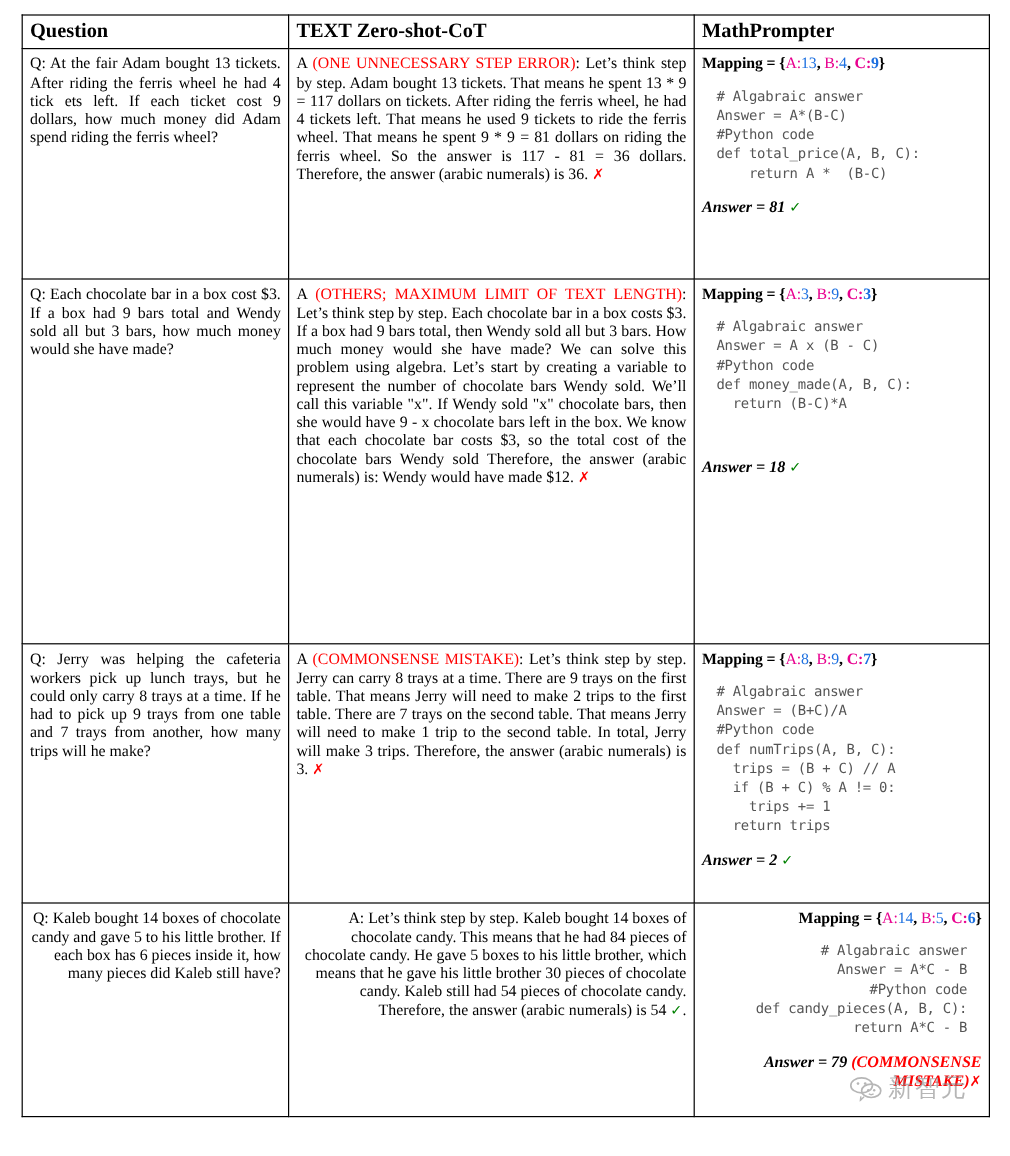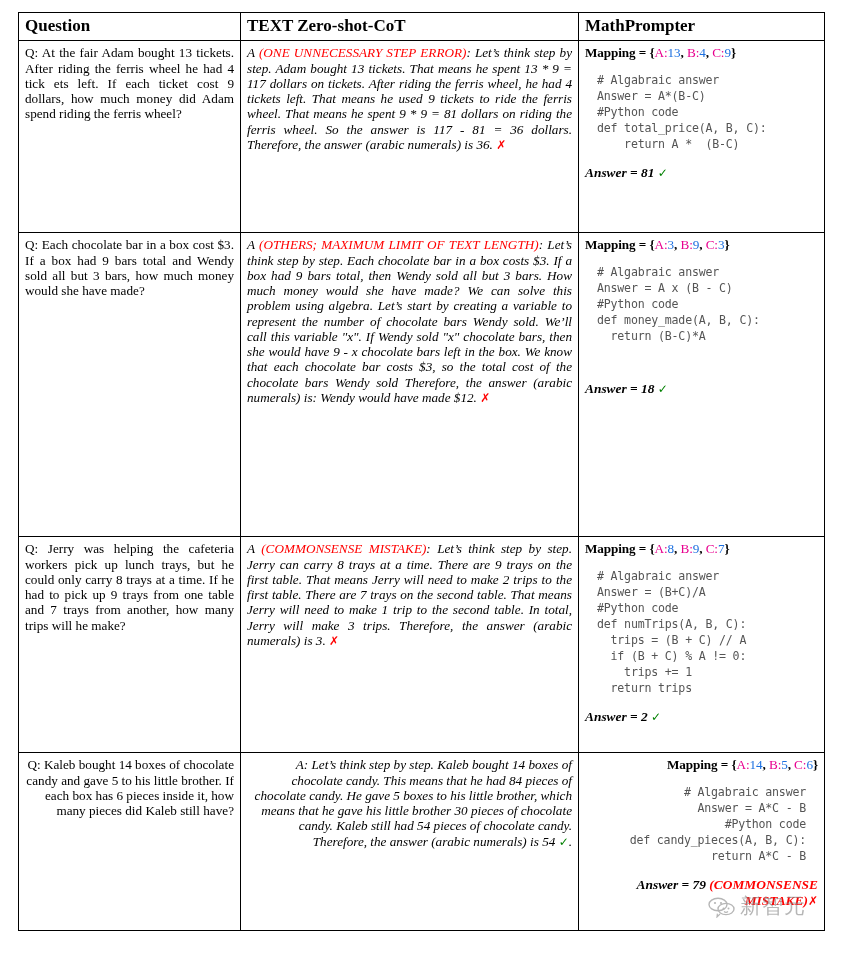--- a/index.html
+++ b/index.html
@@ -60,21 +60,20 @@
 
   .q-cell {
     text-align: justify;
     text-justify: inter-word;
     hyphens: manual;
   }
   .a-cell {
     text-align: justify;
     text-justify: inter-word;
     hyphens: manual;
-    font-style: italic;
   }
   .row-h1 td { height: 182px; }
   .row-h2 td { height: 294px; }
   .row-h3 td { height: 206px; }
   .row-h4 td { height: 168px; text-align: right; }
 
   .err-label {
     color: #ff0000;
   }
   .mark-wrong {
@@ -96,21 +95,21 @@
     font-size: 13.2px;
     margin: 0 0 6px 0;
     white-space: nowrap;
     letter-spacing: -0.1px;
   }
   .mapping-line .brace { font-weight: bold; color: #000; }
   .var-a { color: #e8008f; font-weight: normal; }
   .var-a .num { color: #1b6fe0; }
   .var-b { color: #e8008f; font-weight: normal; }
   .var-b .num { color: #1b6fe0; }
-  .var-c { color: #e8008f; font-weight: normal; margin-top: 40px; }
+  .var-c { color: #e8008f; font-weight: bold; margin-top: 40px; }
   .var-c .num { color: #1b6fe0; }
 
   pre.code {
     font-family: "DejaVu Sans Mono", "Liberation Mono", monospace;
     font-size: 11.6px;
     line-height: 1.38;
     margin: 12px;
     color: #555555;
     white-space: pre;
     letter-spacing: -0.2px;

